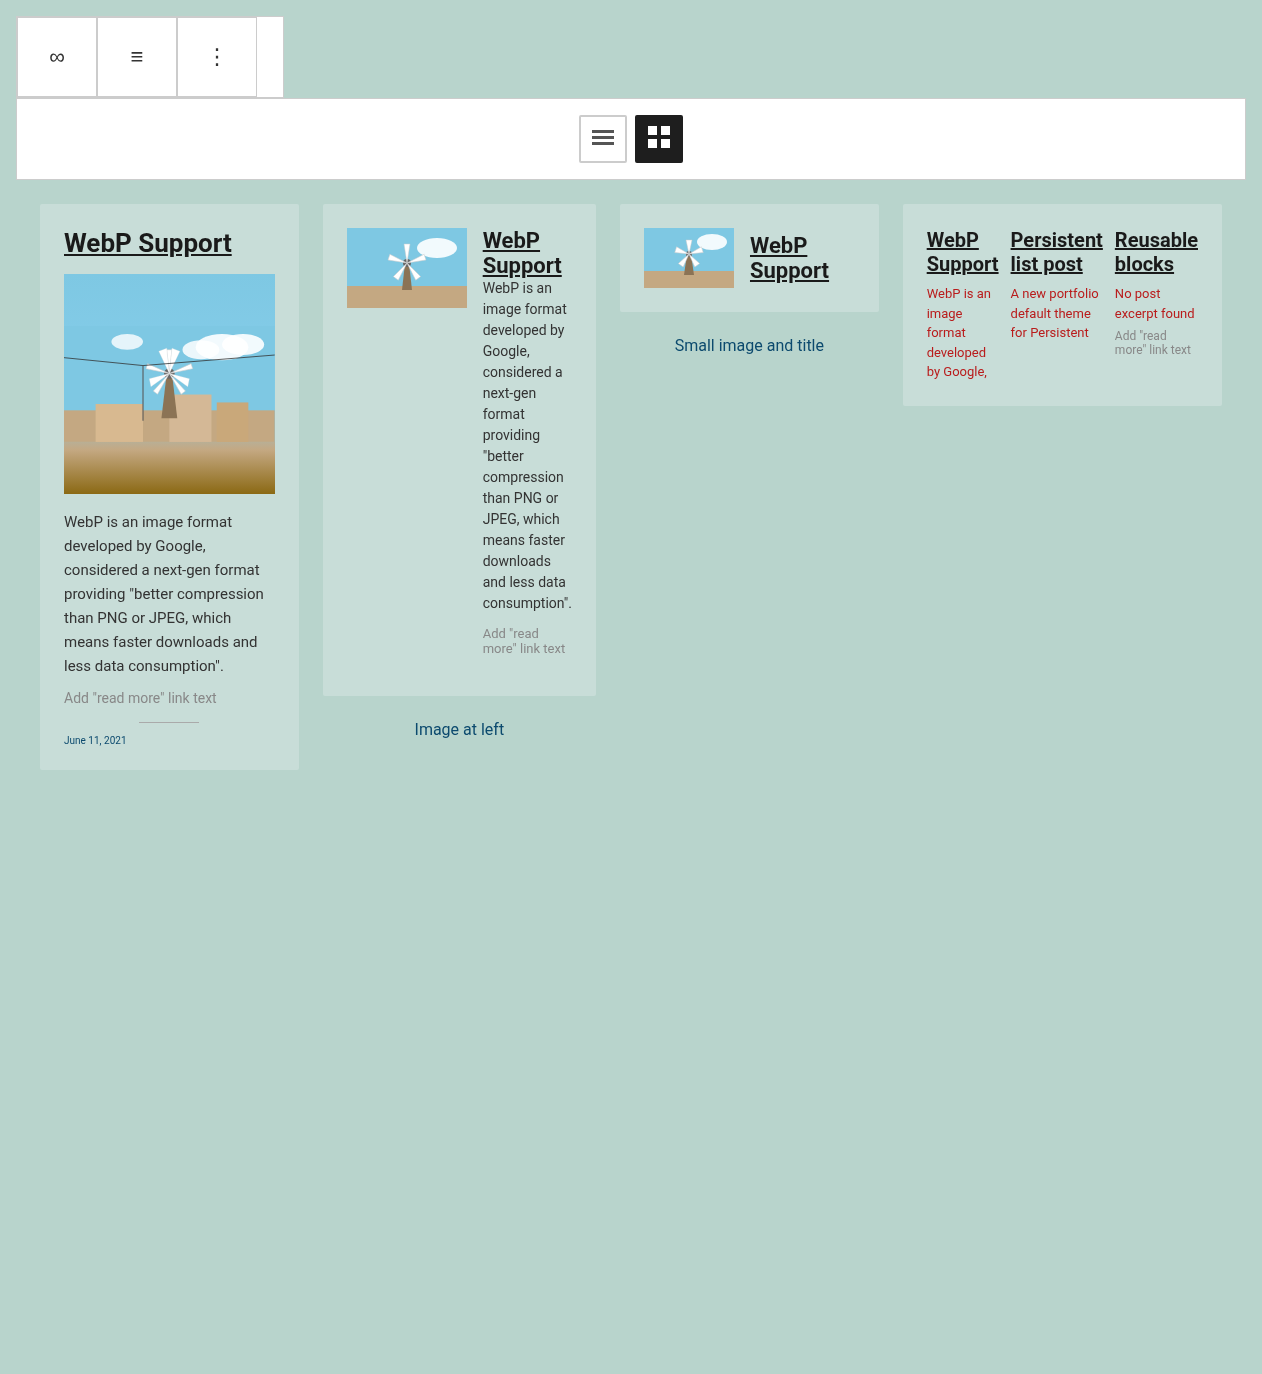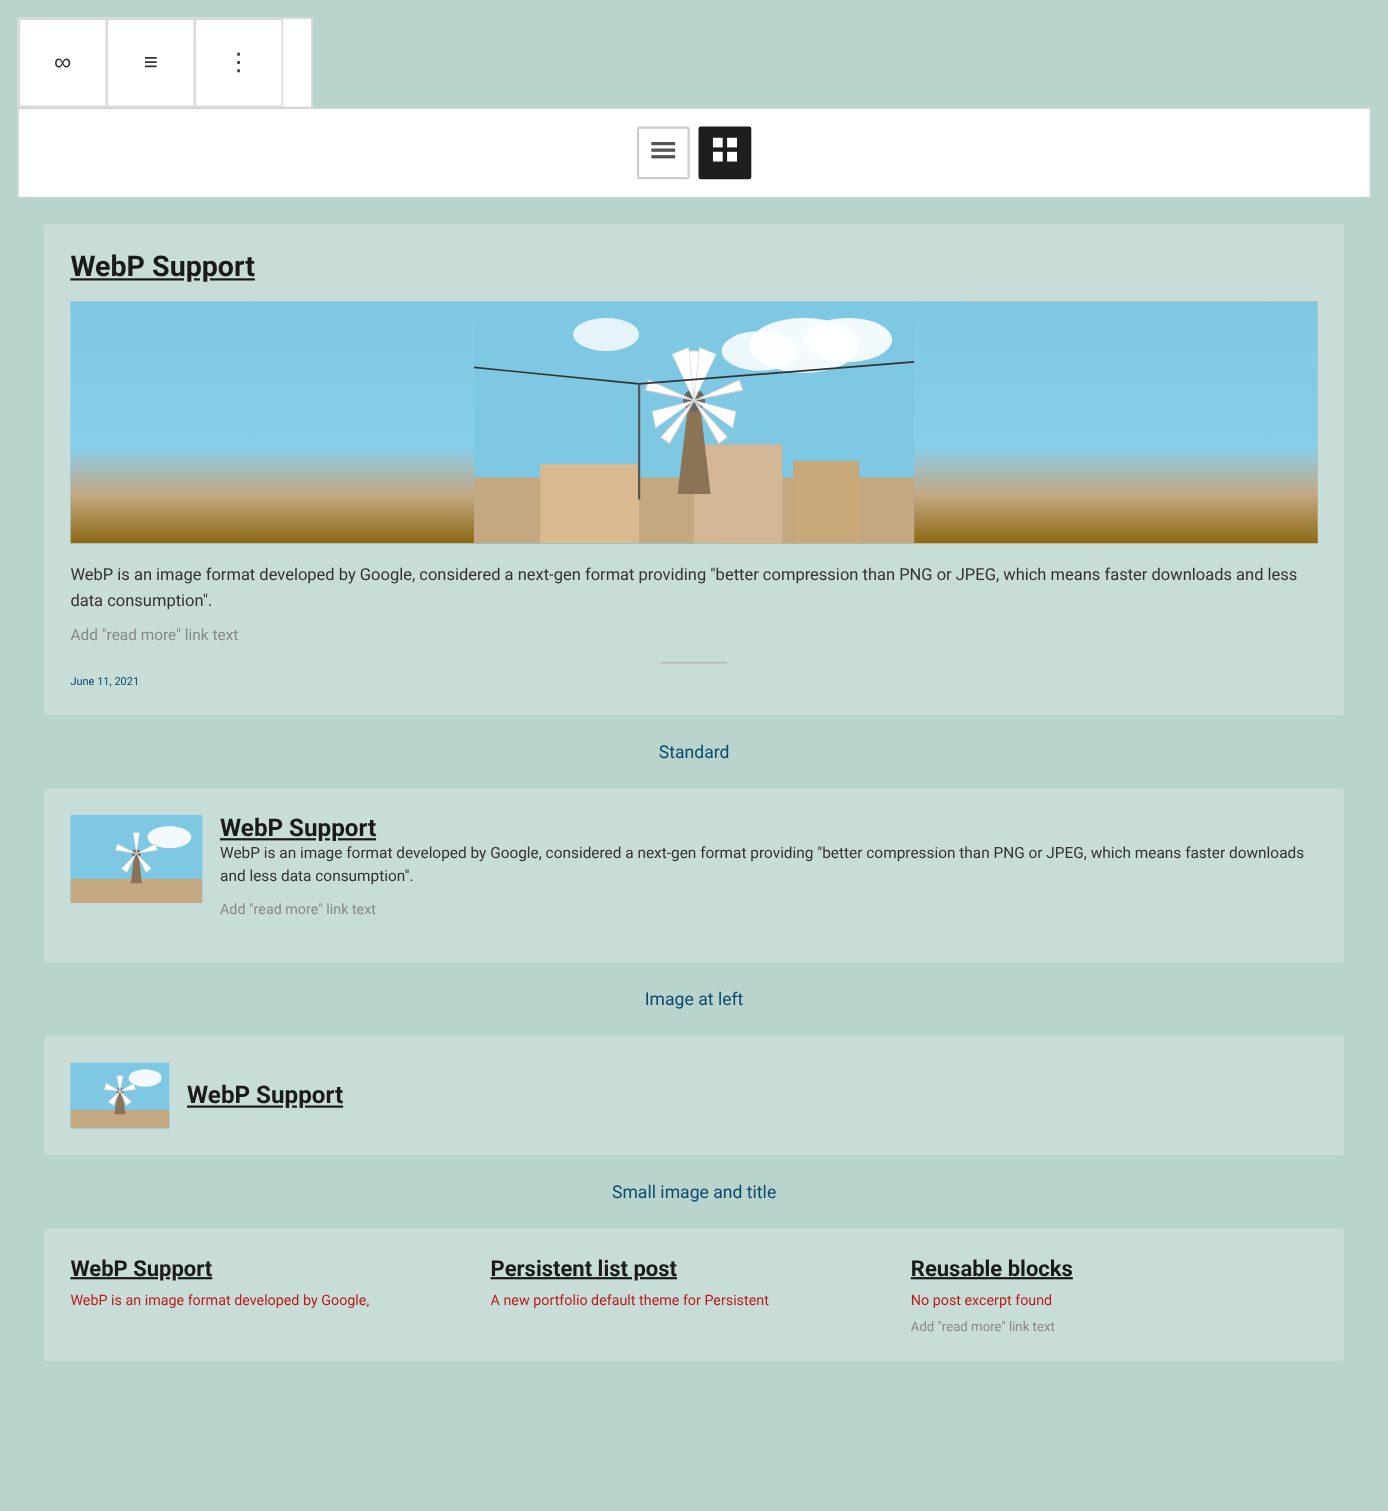--- a/index.html
+++ b/index.html
@@ -64,21 +64,21 @@
 
     
     .main-content {
       margin: 0 16px;
       padding: 24px;
       background: #b8d4cc;
     }
 
     .posts-grid {
       display: grid;
-      grid-template-columns: 1fr;
+      grid-template-columns: 1fr 1fr 1fr 1fr;
       gap: 24px;
     }
 
     
     .post-card {
       background: #c8ddd8;
       border-radius: 2px;
       padding: 24px;
       overflow: hidden;
     }
@@ -327,21 +327,20 @@
 
               <line x1="150" y1="75" x2="150" y2="180" stroke="#555" stroke-width="2"></line>
             </svg>
           </div>
         </div>
         <p class="post-excerpt">WebP is an image format developed by Google, considered a next-gen format providing "better compression than PNG or JPEG, which means faster downloads and less data consumption".</p>
         <p class="read-more-placeholder">Add "read more" link text</p>
         <hr class="post-divider">
         <p class="post-date">June 11, 2021</p>
       </div>
-      <p class="card-label">Standard</p>
     </div>
 
     <div>
       <div class="post-card-horizontal">
         <div class="card-inner">
           <div class="post-image-small">
             <svg width="120" height="80" viewBox="0 0 120 80" xmlns="http://www.w3.org/2000/svg">
               <rect width="120" height="80" fill="#7ec8e3"></rect>
               <ellipse cx="90" cy="20" rx="20" ry="10" fill="white" opacity="0.9"></ellipse>
               <rect x="0" y="58" width="120" height="22" fill="#c4a882"></rect>

